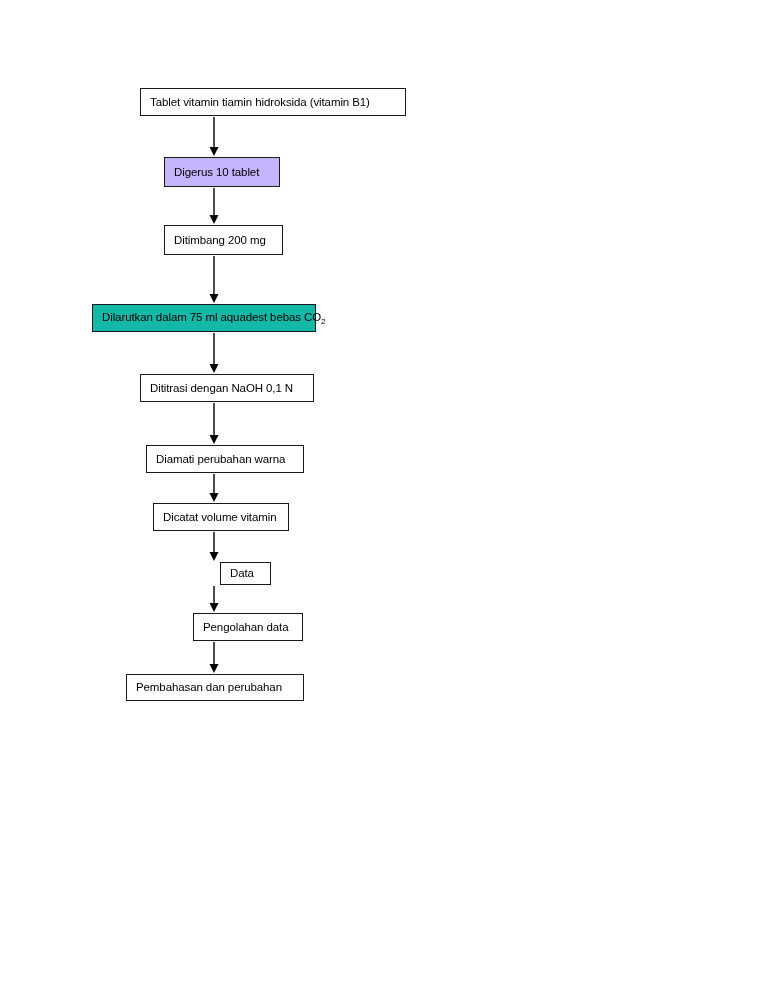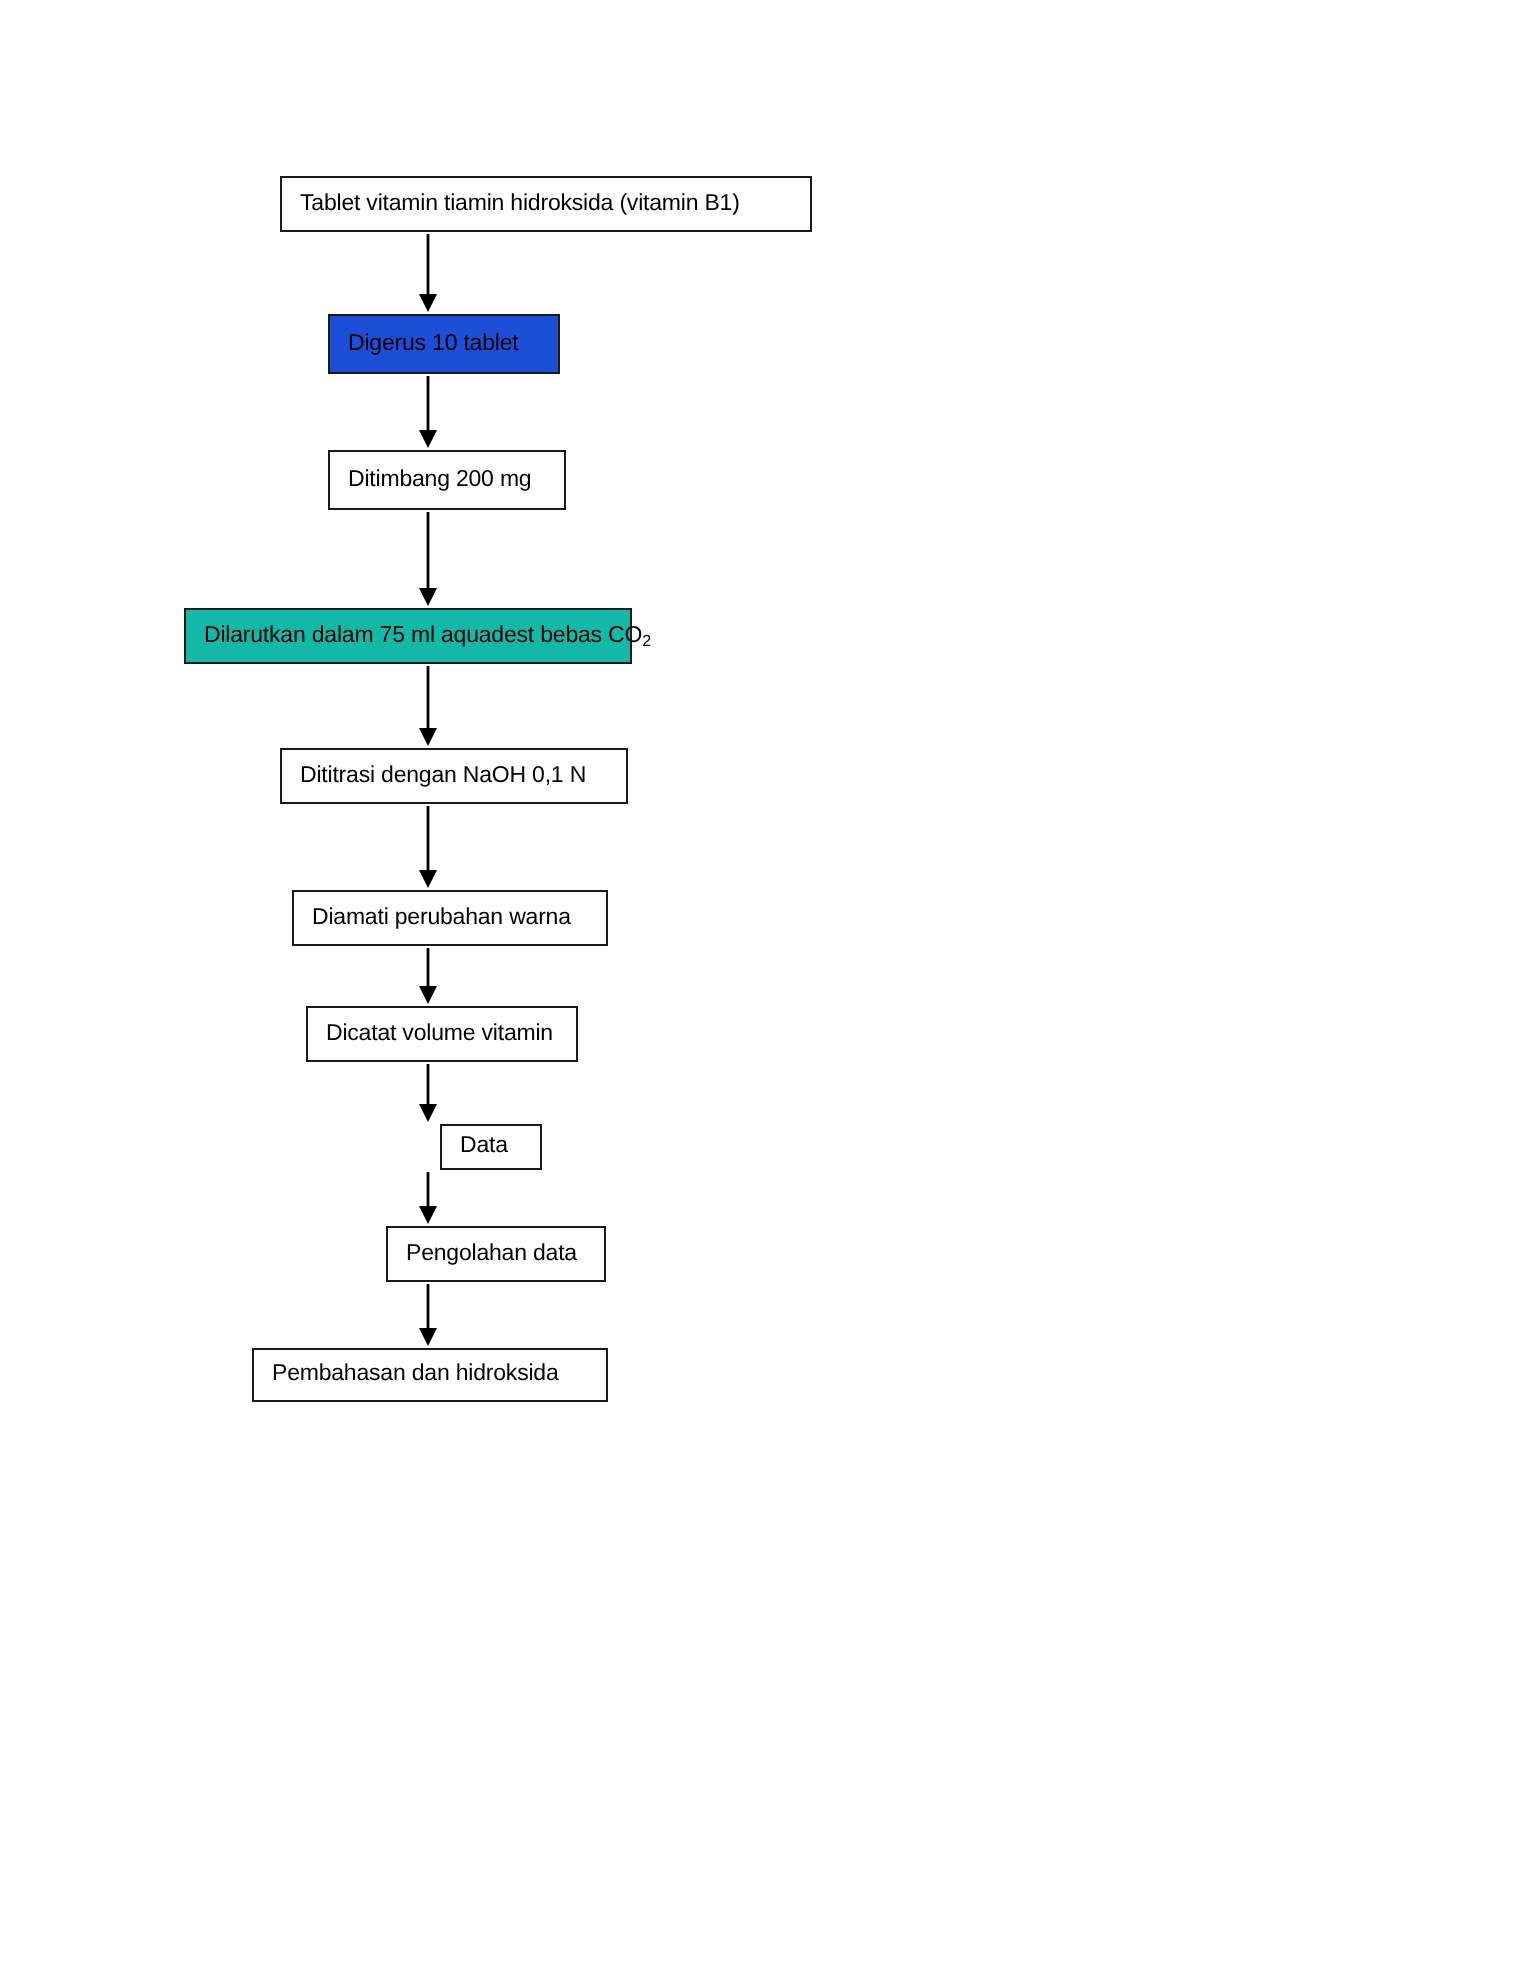--- a/index.html
+++ b/index.html
@@ -114,21 +114,21 @@
     </div>
     <div class="connector" style="left: 207px; top: 642px; height: 31px;">
       <svg width="14" height="31" viewBox="0 0 14 31">
         <line x1="7" y1="0" x2="7" y2="23" stroke="#000000" stroke-width="1.4"></line>
         <polygon points="2.5,22 11.5,22 7,31" fill="#000000"></polygon>
       </svg>
     </div>
     <div class="node center" style="left: 92px; top: 88px; width: 266px; height: 28px; border-color: rgb(26, 26, 26); background: rgb(255, 255, 255); margin-left: 48px;">
       <span class="node-label">Tablet vitamin tiamin hidroksida (vitamin B1)</span>
     </div>
-    <div class="node center" style="left: 164px; top: 157px; width: 116px; height: 30px; border-color: rgb(26, 26, 26); background: #1d4ed8;">
+    <div class="node center" style="left: 164px; top: 157px; width: 116px; height: 30px; border-color: rgb(26, 26, 26); background: #c4b5fd;">
       <span class="node-label">Digerus 10 tablet</span>
     </div>
     <div class="node center" style="left: 164px; top: 225px; width: 119px; height: 30px; border-color: rgb(26, 26, 26); background: rgb(255, 255, 255);">
       <span class="node-label">Ditimbang 200 mg</span>
     </div>
     <div class="node center" style="left: 92px; top: 304px; width: 224px; height: 28px; border-color: rgb(26, 26, 26); background: #14b8a6;">
       <span class="node-label">Dilarutkan dalam 75 ml aquadest bebas CO<sub>2</sub></span>
     </div>
     <div class="node center" style="left: 140px; top: 374px; width: 174px; height: 28px; border-color: rgb(26, 26, 26); background: rgb(255, 255, 255);">
       <span class="node-label">Dititrasi dengan NaOH 0,1 N</span>
@@ -139,15 +139,15 @@
     <div class="node center" style="left: 153px; top: 503px; width: 136px; height: 28px; border-color: rgb(26, 26, 26); background: rgb(255, 255, 255);">
       <span class="node-label">Dicatat volume vitamin</span>
     </div>
     <div class="node center" style="left: 190px; top: 562px; width: 51px; height: 23px; border-color: rgb(26, 26, 26); background: rgb(255, 255, 255); margin-left: 30px;">
       <span class="node-label">Data</span>
     </div>
     <div class="node center" style="left: 161px; top: 613px; width: 110px; height: 28px; border-color: rgb(26, 26, 26); background: rgb(255, 255, 255); margin-left: 32px;">
       <span class="node-label">Pengolahan data</span>
     </div>
     <div class="node center" style="left: 126px; top: 674px; width: 178px; height: 27px; border-color: rgb(26, 26, 26); background: rgb(255, 255, 255);">
-      <span class="node-label">Pembahasan dan hidroksida</span>
+      <span class="node-label">Pembahasan dan perubahan</span>
     </div>
   </div>
 
 </body></html>

